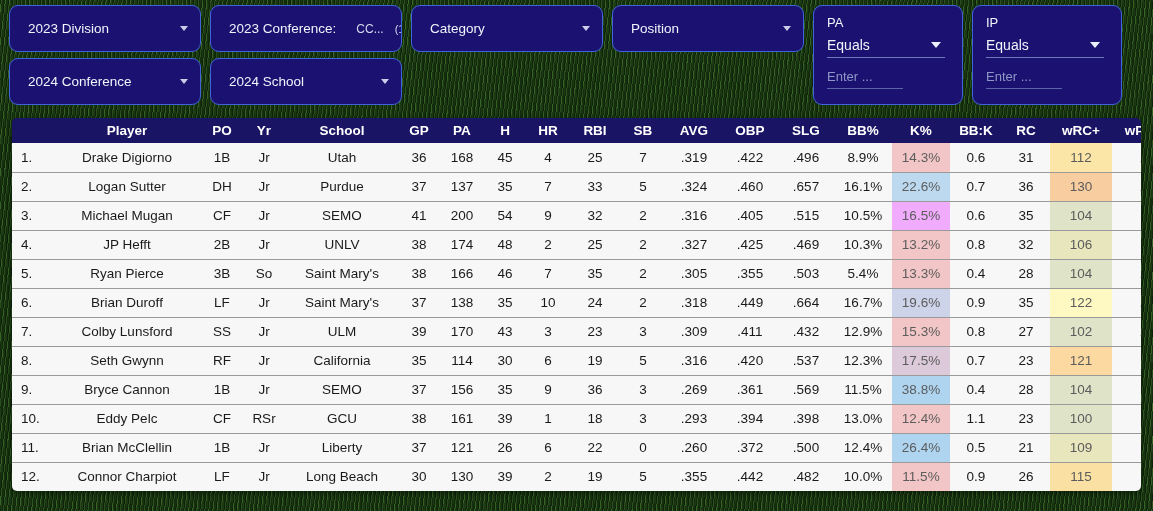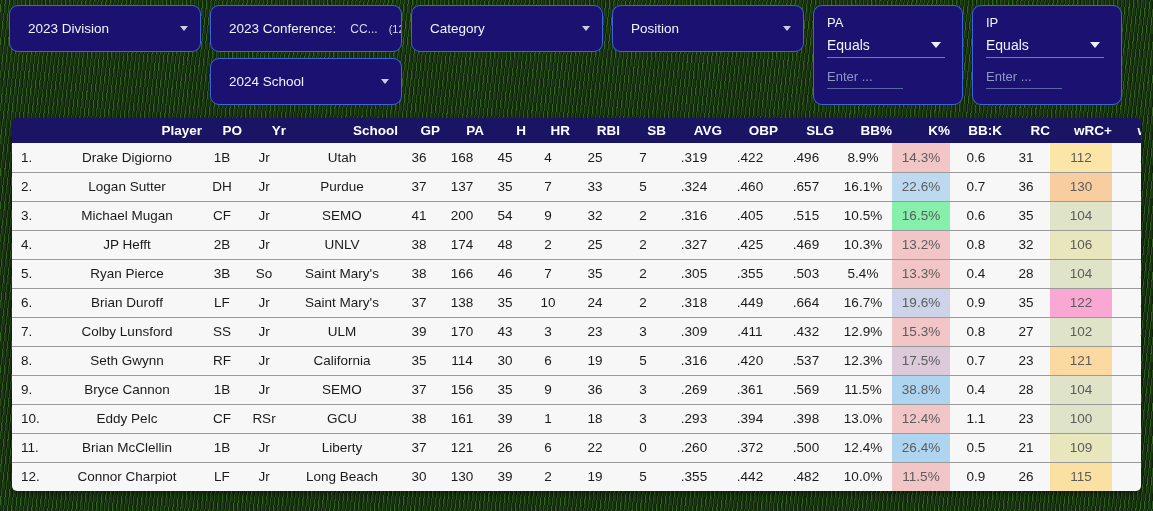--- a/index.html
+++ b/index.html
@@ -143,21 +143,21 @@
     font-size: 13.5px;
   }
 
   thead th {
     background: #1a1464;
     color: #ffffff;
     font-weight: bold;
     font-size: 13.5px;
     height: 25px;
     padding: 0;
-    text-align: right;
+    text-align: center;
     white-space: nowrap;
   }
 
   tbody td {
     background: #f7f7f7;
     color: #1a1a1a;
     height: 29px;
     padding: 0;
     text-align: center;
     border-top: 1px solid #9a9a9a;
@@ -197,26 +197,30 @@
 
 <div id="grass"></div>
 
 <div id="filter-bar">
 
   <div class="filter-col">
     <div class="chip w-col-1">
       <span class="chip-label">2023 Division</span>
       <span class="caret"></span>
     </div>
+    <div class="chip w-col-1">
+      <span class="chip-label">2024 Conference</span>
+      <span class="caret"></span>
+    </div>
   </div>
 
   <div class="filter-col">
     <div class="chip w-col-2">
       <span>2023 Conference:</span>
-      <span class="chip-sel" style="margin-left:14px">CC...</span>
+      <span class="chip-sel" style="margin-left:20px">CC...</span>
       <span class="chip-count">(12)</span>
 
     </div>
     <div class="chip w-col-2">
       <span class="chip-label">2024 School</span>
       <span class="caret"></span>
     </div>
   </div>
 
   <div class="filter-col">
@@ -333,21 +337,21 @@
           <td class="c-gp">41</td>
           <td class="c-pa">200</td>
           <td class="c-h">54</td>
           <td class="c-hr">9</td>
           <td class="c-rbi">32</td>
           <td class="c-sb">2</td>
           <td class="c-avg">.316</td>
           <td class="c-obp">.405</td>
           <td class="c-slg">.515</td>
           <td class="c-bbp">10.5%</td>
-          <td class="c-kp heat" style="background: #86efac;">16.5%</td>
+          <td class="c-kp heat" style="background: #f0abfc;">16.5%</td>
           <td class="c-bbk">0.6</td>
           <td class="c-rc">35</td>
           <td class="c-wrc heat" style="background: rgb(223, 227, 200);">104</td>
           <td class="c-wprod">118</td>
         </tr>
         <tr>
           <td class="c-rank rank">4.</td>
           <td class="c-player player">JP Hefft</td>
           <td class="c-po">2B</td>
           <td class="c-yr">Jr</td>
@@ -402,21 +406,21 @@
           <td class="c-hr">10</td>
           <td class="c-rbi">24</td>
           <td class="c-sb">2</td>
           <td class="c-avg">.318</td>
           <td class="c-obp">.449</td>
           <td class="c-slg">.664</td>
           <td class="c-bbp">16.7%</td>
           <td class="c-kp heat" style="background: rgb(205, 211, 232);">19.6%</td>
           <td class="c-bbk">0.9</td>
           <td class="c-rc">35</td>
-          <td class="c-wrc heat" style="background: #f9a8d4;">122</td>
+          <td class="c-wrc heat" style="background: #fef9c3;">122</td>
           <td class="c-wprod">106</td>
         </tr>
         <tr>
           <td class="c-rank rank">7.</td>
           <td class="c-player player">Colby Lunsford</td>
           <td class="c-po">SS</td>
           <td class="c-yr">Jr</td>
           <td class="c-school">ULM</td>
           <td class="c-gp">39</td>
           <td class="c-pa">170</td>

